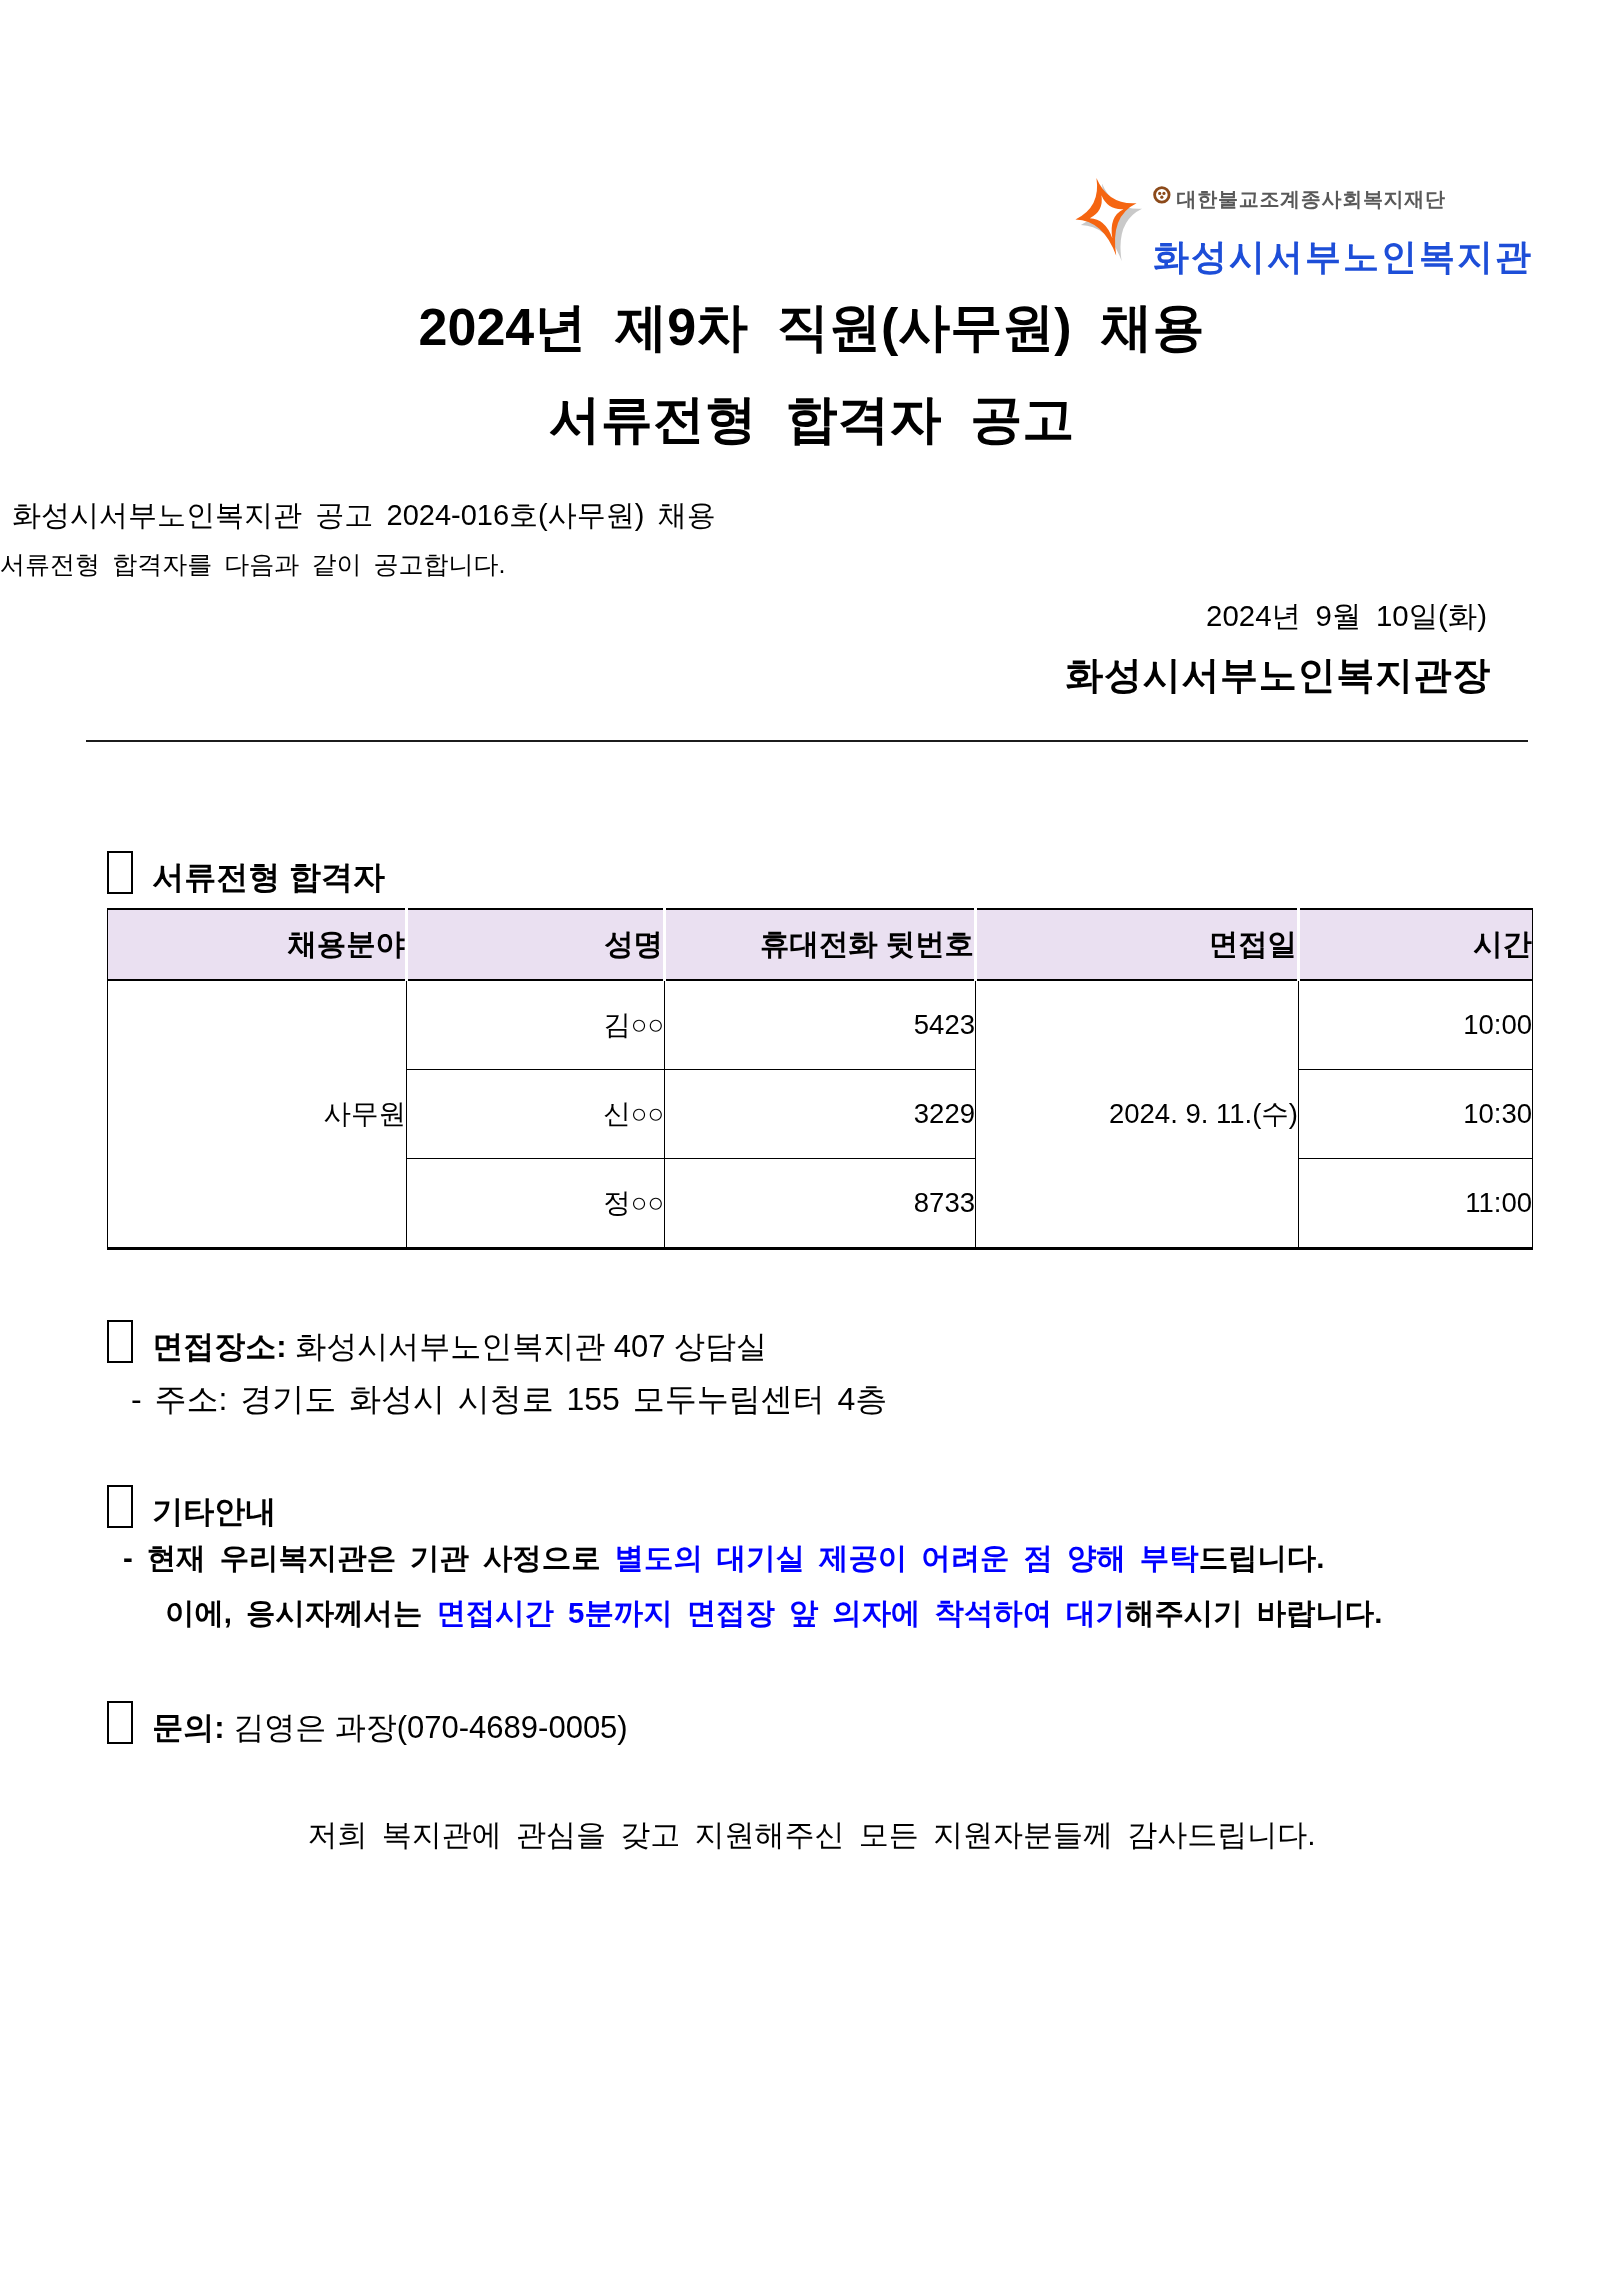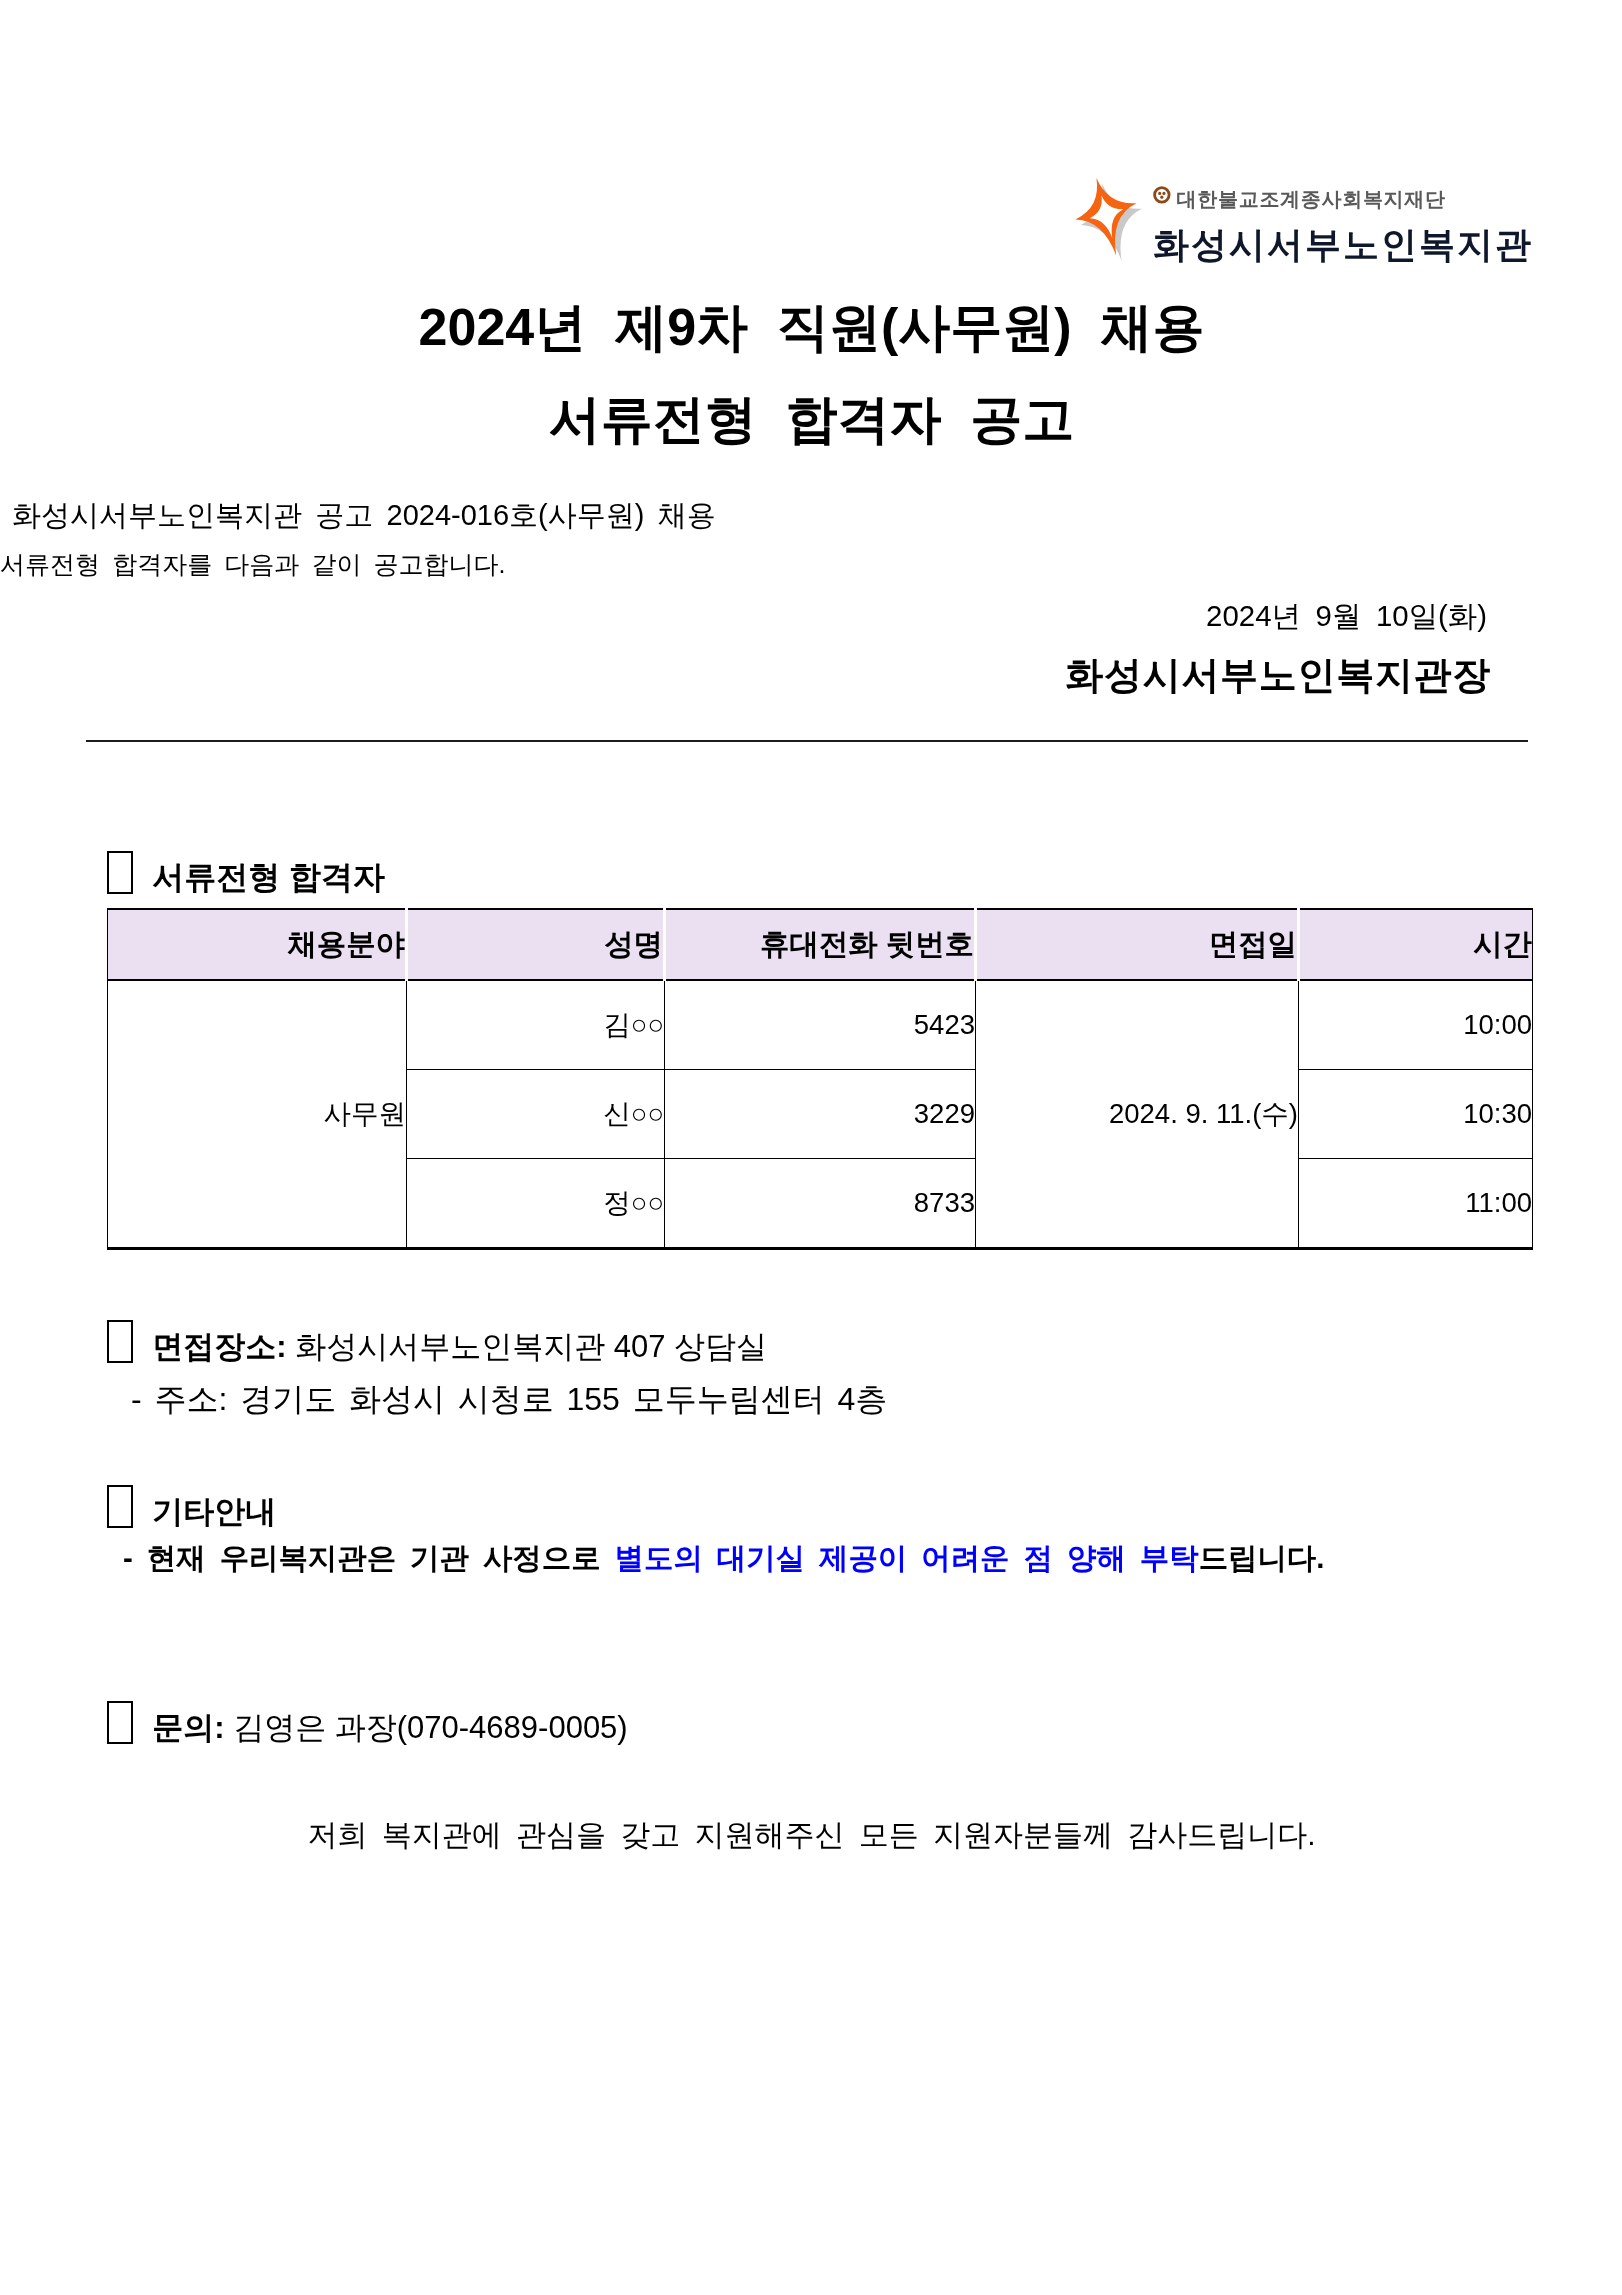--- a/index.html
+++ b/index.html
@@ -8,21 +8,21 @@
     font-family:"Liberation Sans","DejaVu Sans",sans-serif;color:#000;
     overflow:hidden;
   }
   
   .logo{position:absolute;top:169px;right:90px;display:flex;align-items:flex-start;}
   .logo-star{width:73px;height:90px;margin-right:9.2px;margin-top:5.2px;}
   .logo-text{display:flex;flex-direction:column;align-items:flex-start;margin-top:17px;}
   .logo-row1{display:flex;align-items:flex-start;gap:5.9px;}
   .logo-foundation{font-size:20px;font-weight:bold;color:#595959;letter-spacing:0.7px;}
   .logo-emblem{width:17.7px;height:17.7px;}
-  .logo-name{font-size:36px;font-weight:bold;color:#0f172a;letter-spacing:2px;margin-top:8px;}
+  .logo-name{font-size:36px;font-weight:bold;color:#1d4ed8;letter-spacing:2px;margin-top:20px;}
   
   .title1{position:absolute;top:293px;left:0;width:100%;text-align:center;
     font-size:52px;font-weight:bold;letter-spacing:0;word-spacing:14.4px;}
   .title2{position:absolute;top:385px;left:0;width:100%;text-align:center;
     font-size:52px;font-weight:bold;word-spacing:14.4px;}
   .sub1{position:absolute;top:496px;left:12px;width:100%;text-align:left;font-size:29px;word-spacing:5.2px;}
   .sub2{position:absolute;top:548px;left:0;width:100%;text-align:left;font-size:25px;word-spacing:5.2px;}
   .dateline{position:absolute;top:597px;right:136px;font-size:29.4px;word-spacing:6.5px;}
   .signature{position:absolute;top:650px;right:132px;font-size:38px;font-weight:bold;letter-spacing:0.7px;}
   .divider{position:absolute;top:740px;left:86px;width:1442px;height:2px;background:#1C1C1C;}
@@ -125,19 +125,20 @@
       </tr>
     </tbody>
       </table>
   </div>
 
   <div class="sec sec-place"><span class="sq"></span><span class="b">면접장소:</span><span> 화성시서부노인복지관 407 상담실</span></div>
   <div class="addr">- 주소: 경기도 화성시 시청로 155 모두누림센터 4층</div>
 
   <div class="sec sec-etc"><span class="sq"></span><span>기타안내</span></div>
   <div class="etc1"><span>- 현재 우리복지관은 기관 사정으로 </span><span class="blue">별도의 대기실 제공이 어려운 점 양해 부탁</span><span>드립니다.</span></div>
+  <div class="etc2"><span>이에, 응시자께서는 </span><span class="blue">면접시간 5분까지 면접장 앞 의자에 착석하여 대기</span><span>해주시기 바랍니다.</span></div>
 
   <div class="sec sec-contact"><span class="sq"></span><span class="b">문의:</span><span> 김영은 과장(070-4689-0005)</span></div>
 
   <div class="closing">저희 복지관에 관심을 갖고 지원해주신 모든 지원자분들께 감사드립니다.</div>
 
 </div>
 
 
 </body></html>

